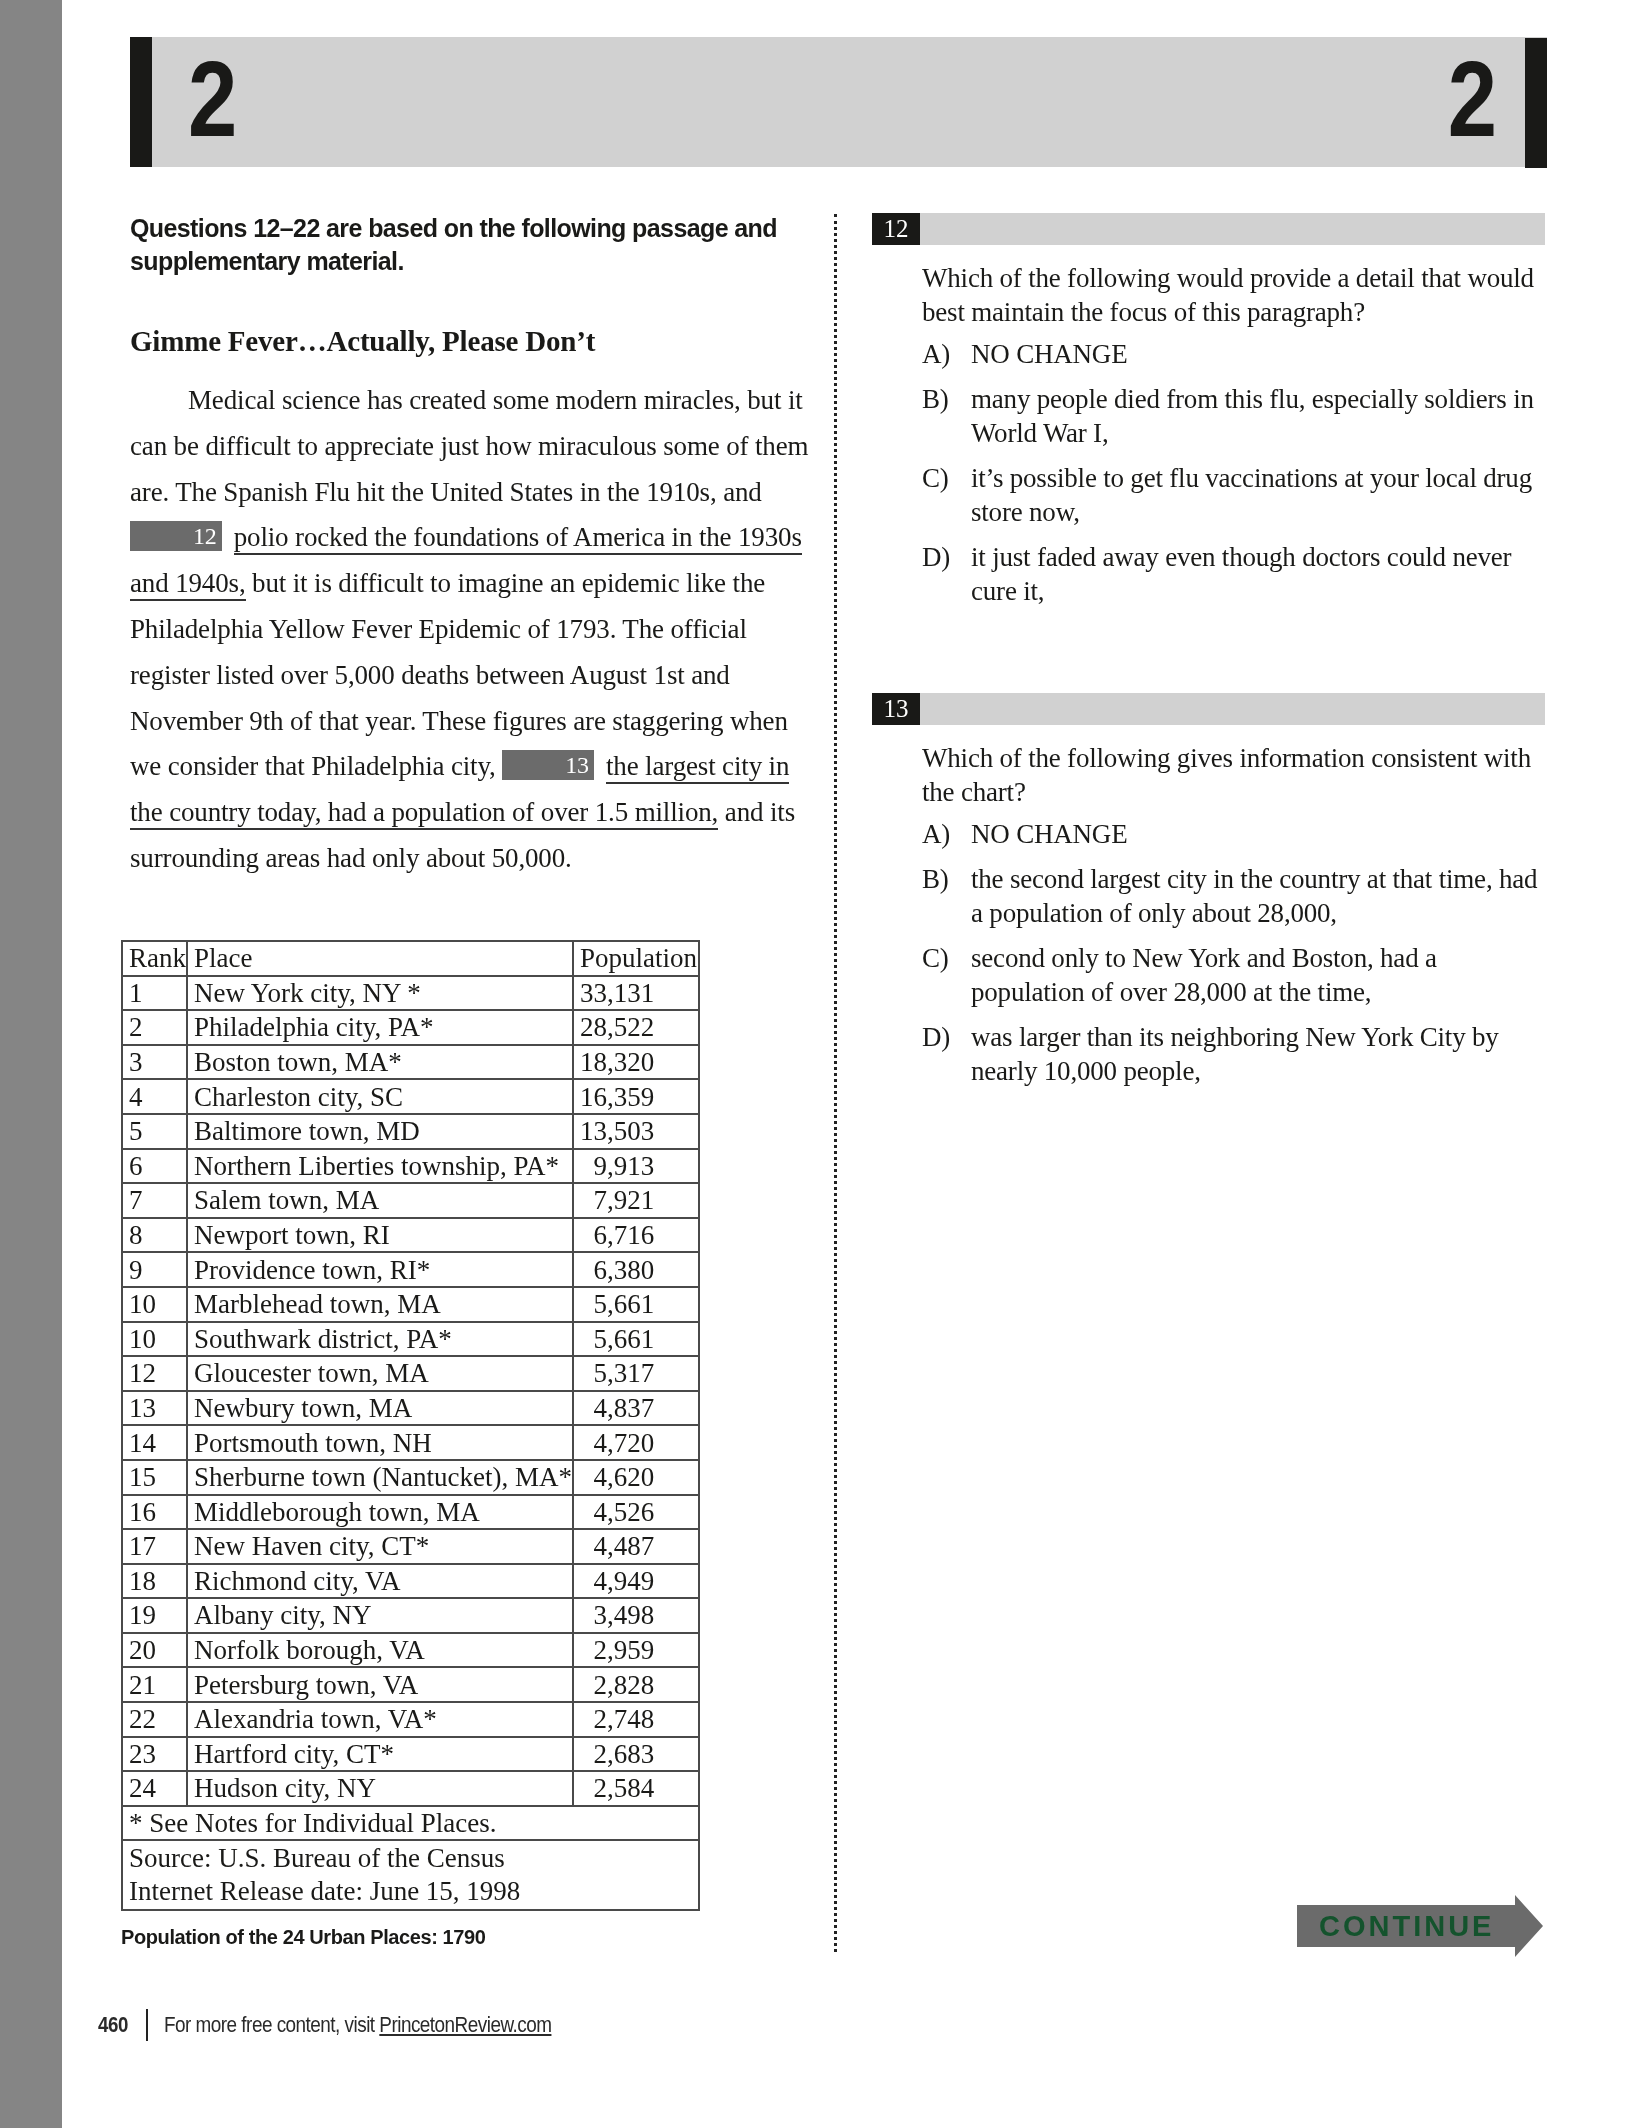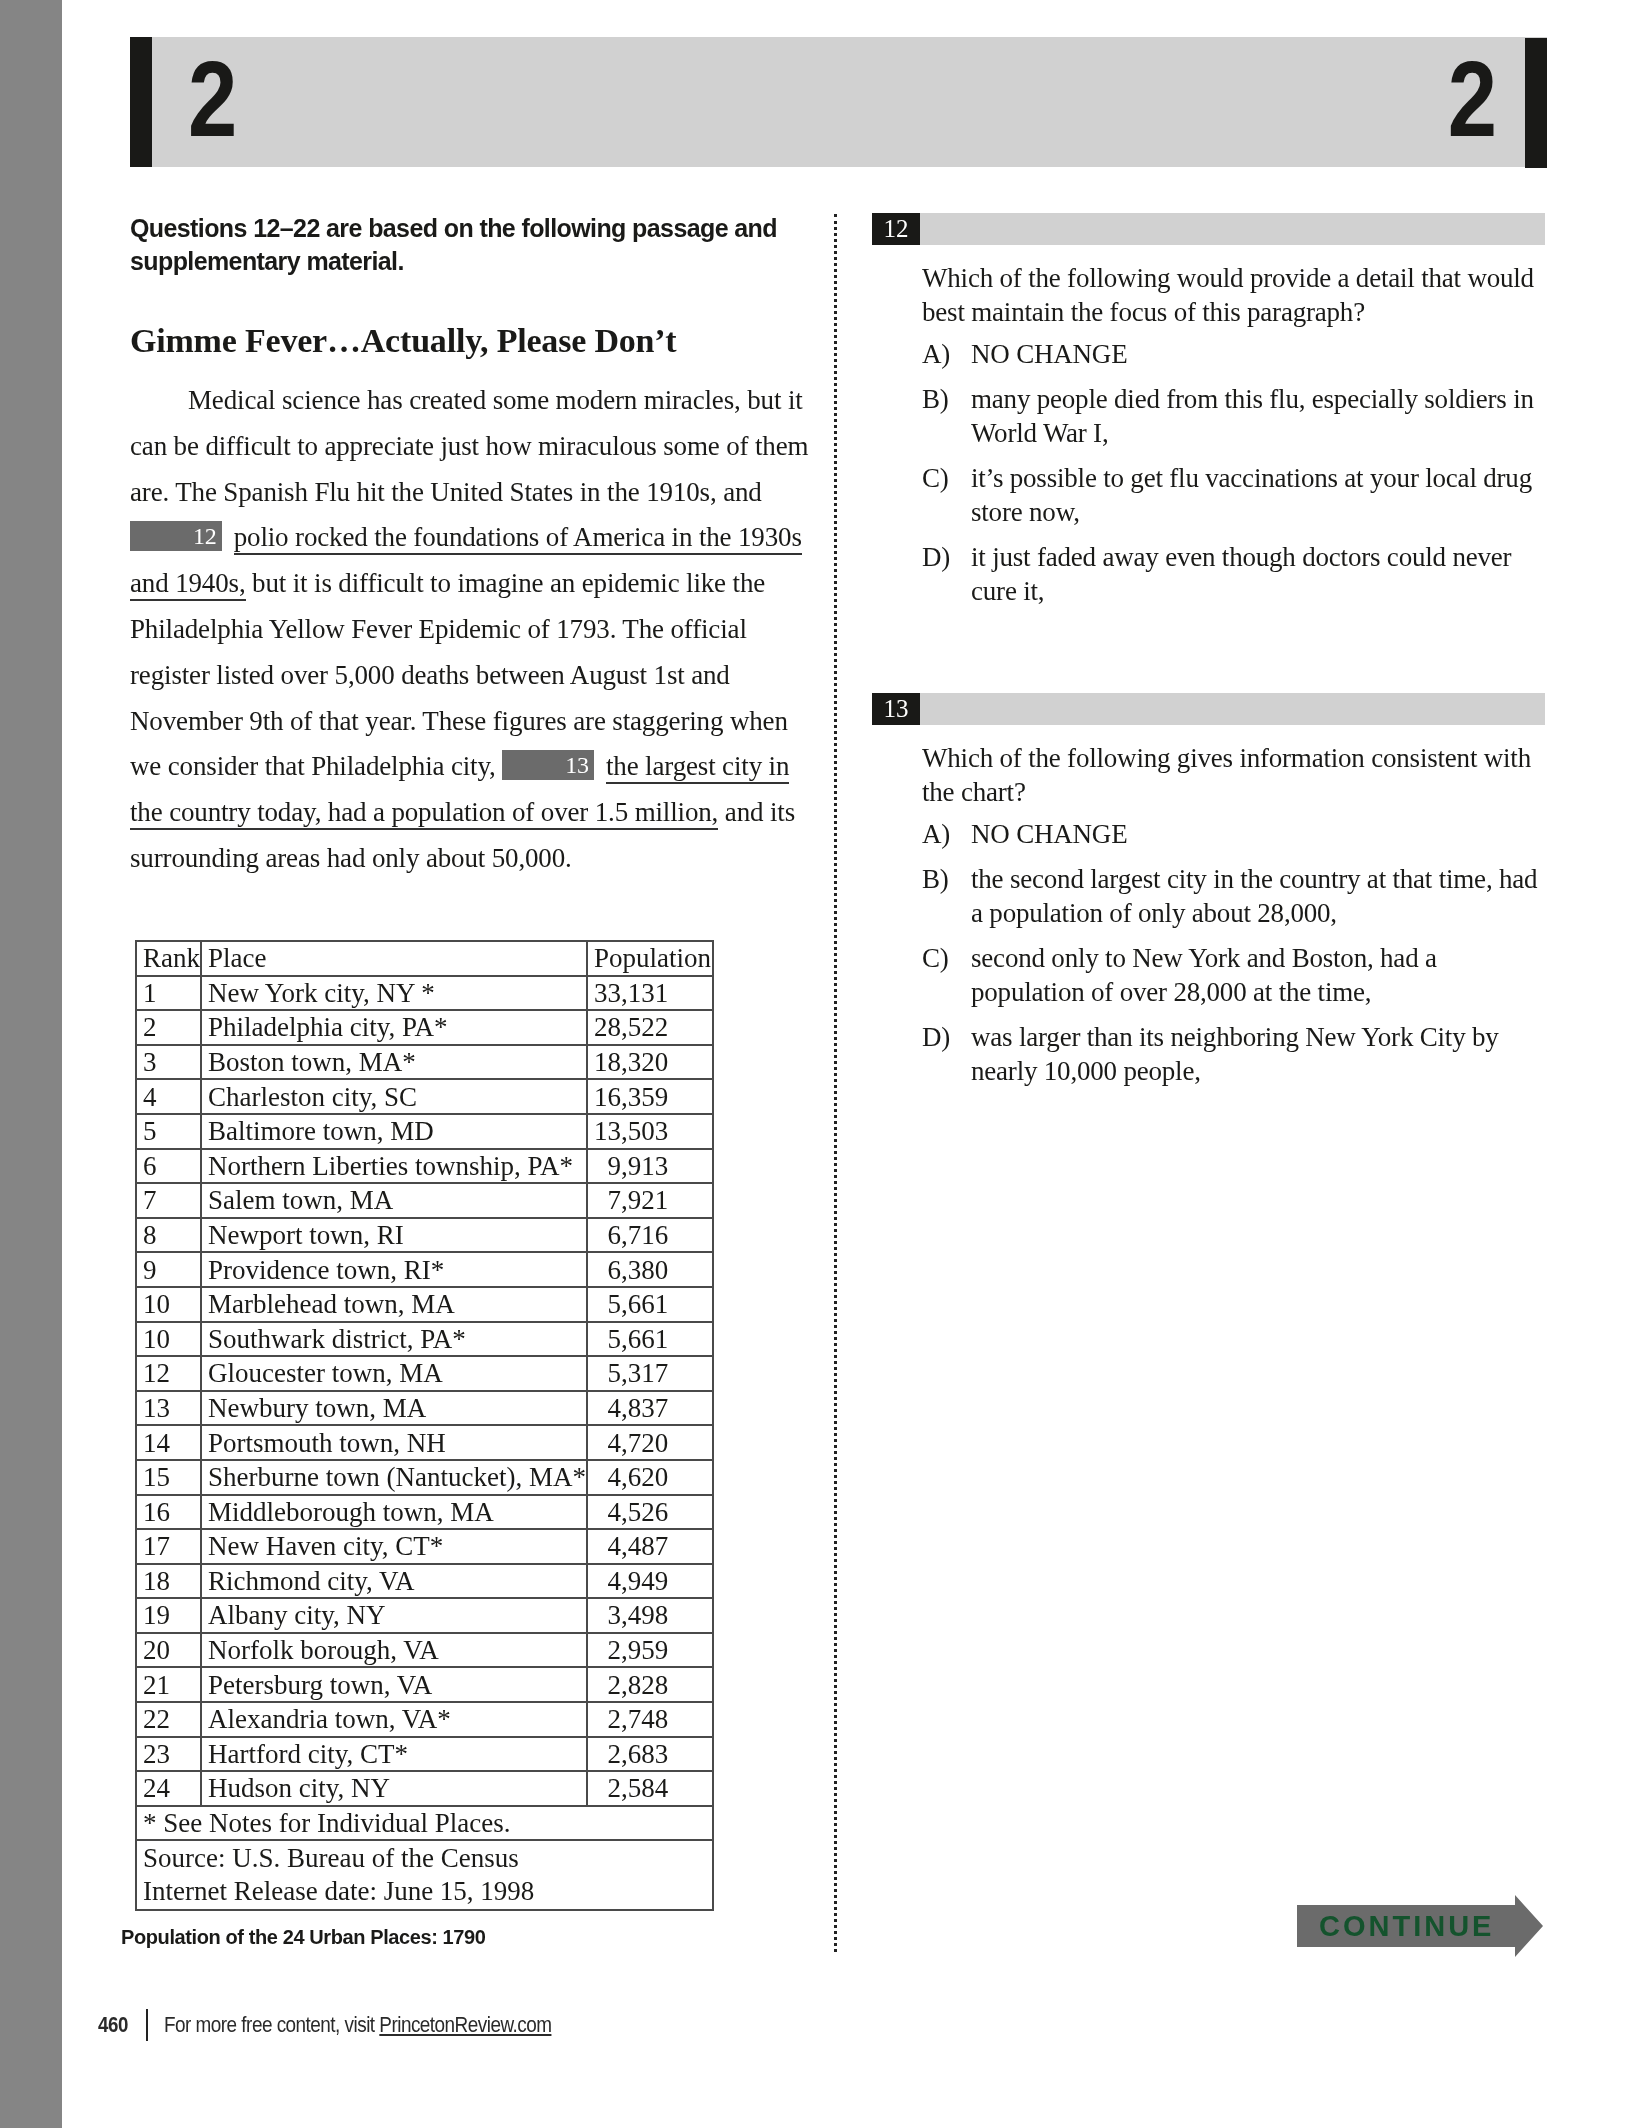--- a/index.html
+++ b/index.html
@@ -10,28 +10,28 @@
 
   .section-header { position: absolute; left: 130px; top: 37px; width: 1417px; height: 130px; background: #d1d1d1; }
   .section-header .bar-left { position: absolute; left: 0; top: 0; width: 22px; height: 130px; background: #191917; }
   .section-header .bar-right { position: absolute; right: 0; top: 1px; width: 22px; height: 130px; background: #191917; }
   .section-header .num { position: absolute; top: 12px; font-family: "Liberation Sans", "DejaVu Sans", sans-serif; font-weight: bold; font-size: 108px; line-height: 100px; color: #191917; transform: scaleX(0.82); }
   .section-header .num-left { left: 58px; transform-origin: left center; }
   .section-header .num-right { right: 50px; transform-origin: right center; }
 
   .intro { position: absolute; left: 130px; top: 212px; width: 660px; font-family: "Liberation Sans", "DejaVu Sans", sans-serif; font-weight: bold; font-size: 25px; line-height: 33px; letter-spacing: -0.6px; }
 
-  .passage-title { position: absolute; left: 130px; top: 324px; font-weight: bold; font-size: 34px; line-height: 34px; letter-spacing: -0.2px; }
+  .passage-title { position: absolute; left: 130px; top: 324px; font-weight: bold; font-size: 29px; line-height: 34px; letter-spacing: -0.2px; }
 
   .passage { position: absolute; left: 130px; top: 378px; width: 680px; font-size: 27px; line-height: 45.8px; letter-spacing: -0.15px; }
   .passage p { text-indent: 58px; }
   .passage .ul { border-bottom: 2px solid #333; padding-bottom: 1px; }
   .qbox-inline { display: inline-block; background: #6b6b6b; color: #fff; font-size: 24px; line-height: 30px; padding: 0 5px; margin-right: 12px; vertical-align: 2px; }
 
-  .pop-table { position: absolute; left: 135px; top: 940px; width: 560px; border-collapse: collapse; font-size: 27px; line-height: 32.2px; }
+  .pop-table { position: absolute; left: 121px; top: 940px; width: 560px; border-collapse: collapse; font-size: 27px; line-height: 32.2px; }
   .pop-table td, .pop-table th { border: 2px solid #4a4a4a; font-weight: normal; padding: 0 0 0 6px; vertical-align: middle; height: 34.6px; white-space: nowrap; }
   .pop-table .c-rank { width: 86px; text-align: left; }
   .pop-table .c-place { width: 440px; text-align: left; margin-left: 44px; }
   .pop-table .c-pop { text-align: right; padding-right: 44px; }
   .pop-table th.c-pop { text-align: left; padding-right: 0; }
   .pop-table td.note { padding-left: 6px; }
   .pop-table td.source { line-height: 33px; padding-top: 1px; padding-bottom: 1px; }
 
   .table-caption { position: absolute; left: 121px; top: 1926px; width: 684px; font-family: "Liberation Sans", "DejaVu Sans", sans-serif; font-weight: bold; font-size: 20px; letter-spacing: -0.4px; }
 

